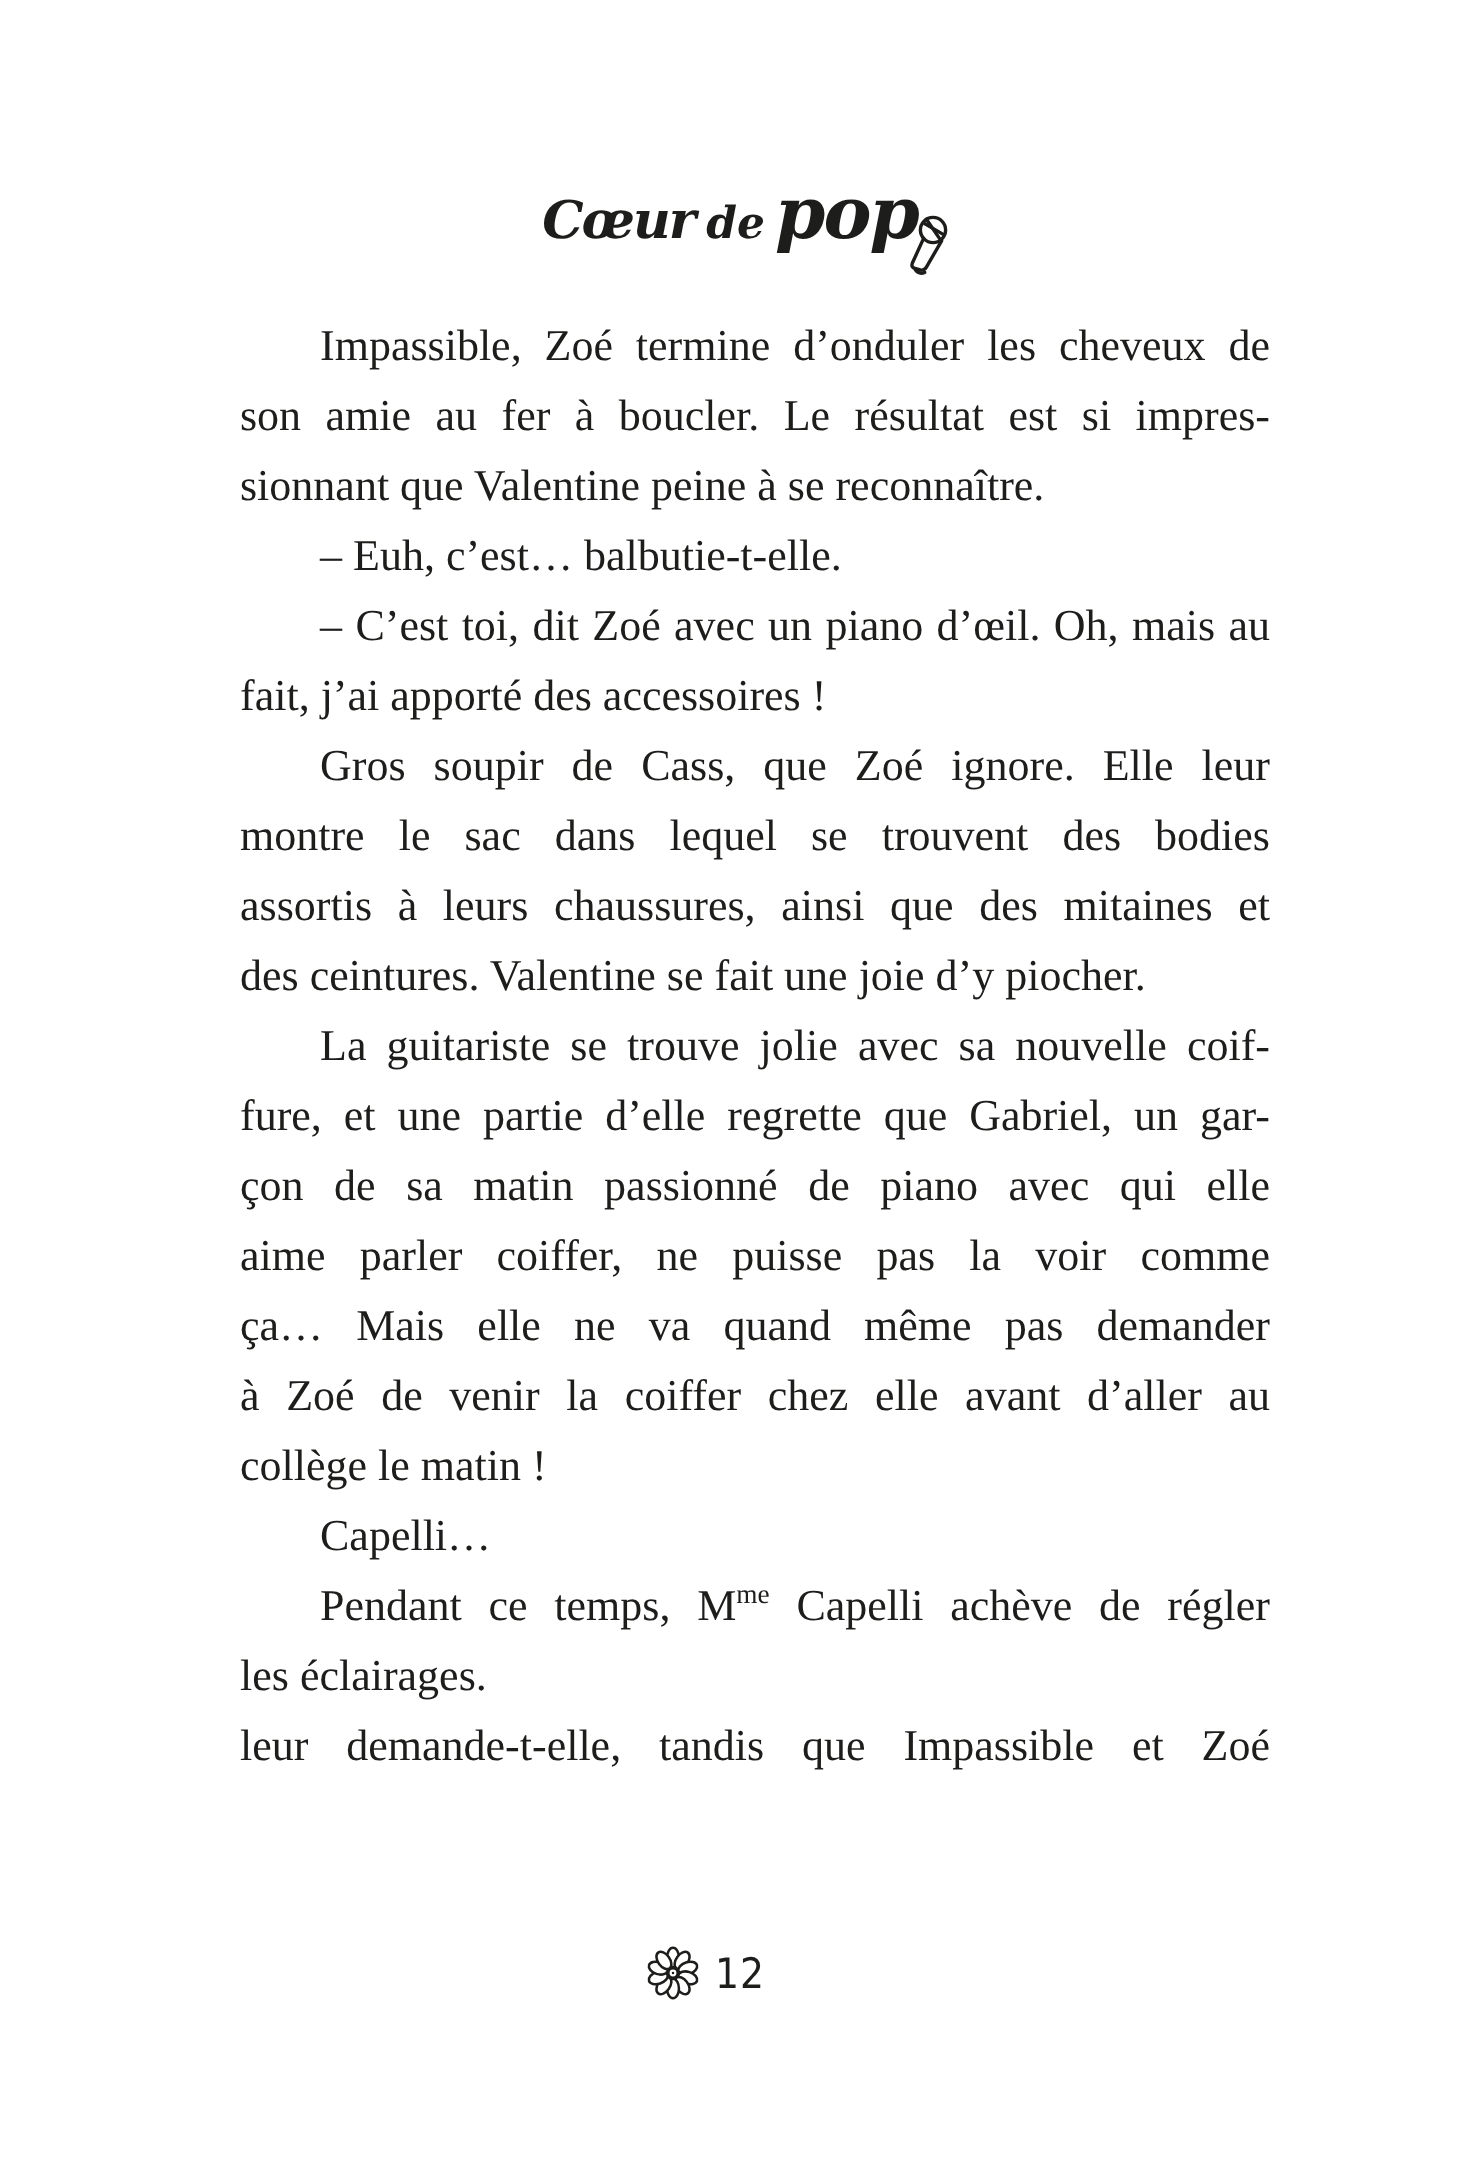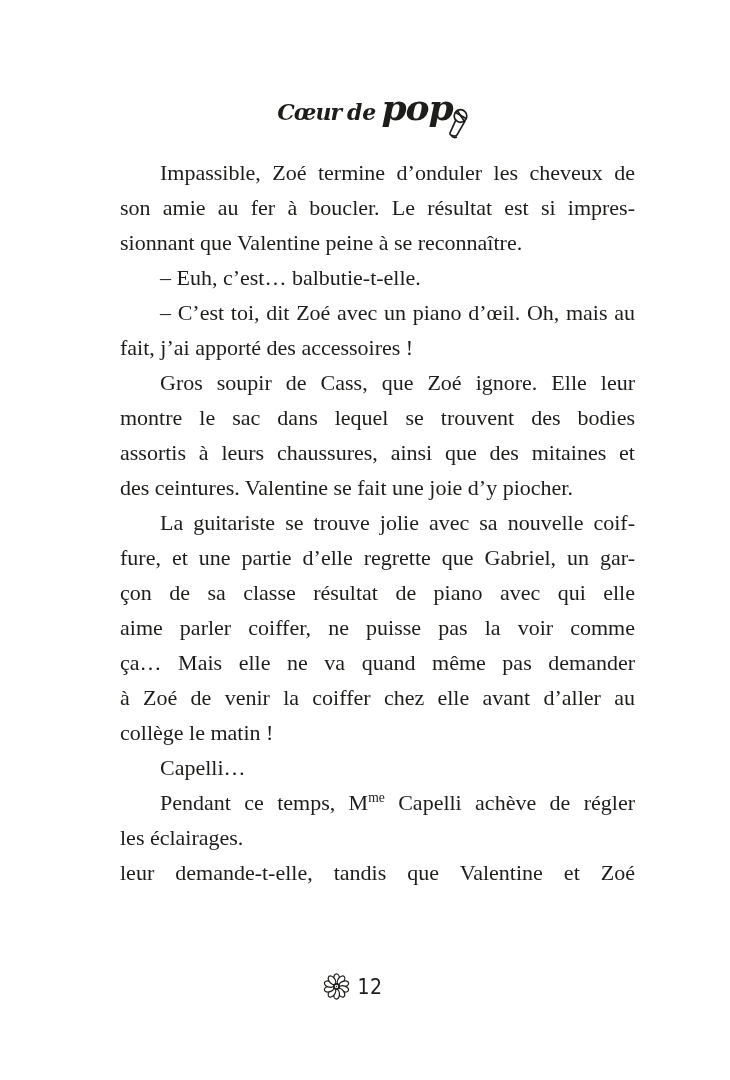--- a/index.html
+++ b/index.html
@@ -25,21 +25,21 @@
     width: 730px;
     display: flex;
     justify-content: center;
     align-items: baseline;
     white-space: nowrap;
   }
   .lw-coeur {
     font-family: "DejaVu Serif", serif;
     font-style: italic;
     font-weight: 700;
-    font-size: 22px;
+    font-size: 26px;
     letter-spacing: -1px;
   }
   .lw-de {
     font-family: "DejaVu Serif", serif;
     font-style: italic;
     font-weight: 700;
     font-size: 22px;
     margin: 0 5px 0 6px;
   }
   .lw-pop {
@@ -141,35 +141,35 @@
       </div>
       <div class="paragraph">
         <div class="line j indent">Gros soupir de Cass, que Zoé ignore. Elle leur</div>
         <div class="line j">montre le sac dans lequel se trouvent des bodies</div>
         <div class="line j">assortis à leurs chaussures, ainsi que des mitaines et</div>
         <div class="line">des ceintures. Valentine se fait une joie d’y piocher.</div>
       </div>
       <div class="paragraph">
         <div class="line j indent">La guitariste se trouve jolie avec sa nouvelle coif-</div>
         <div class="line j">fure, et une partie d’elle regrette que Gabriel, un gar-</div>
-        <div class="line j">çon de sa classe résultat de piano avec qui elle</div>
+        <div class="line j">çon de sa matin passionné de piano avec qui elle</div>
         <div class="line j">aime parler coiffer, ne puisse pas la voir comme</div>
         <div class="line j">ça… Mais elle ne va quand même pas demander</div>
         <div class="line j">à Zoé de venir la coiffer chez elle avant d’aller au</div>
         <div class="line">collège le matin !</div>
       </div>
       <div class="paragraph">
         <div class="line indent">Capelli…</div>
       </div>
       <div class="paragraph">
         <div class="line j indent">Pendant ce temps, M<sup>me</sup> Capelli achève de régler</div>
         <div class="line">les éclairages.</div>
       </div>
       <div class="paragraph">
-        <div class="line j">leur demande-t-elle, tandis que Valentine et Zoé</div>
+        <div class="line j">leur demande-t-elle, tandis que Impassible et Zoé</div>
       </div>
     </main>
 
   <footer class="footer">
     <span class="flower-icon">
       <svg width="27" height="27" viewBox="0 0 30 30" fill="#ffffff" stroke="#1d1d1b" stroke-width="1.4">
         <ellipse cx="15" cy="6.4" rx="3.3" ry="5.4" transform="rotate(0 15 15)"></ellipse>
         <ellipse cx="15" cy="6.4" rx="3.3" ry="5.4" transform="rotate(36 15 15)"></ellipse>
         <ellipse cx="15" cy="6.4" rx="3.3" ry="5.4" transform="rotate(72 15 15)"></ellipse>
         <ellipse cx="15" cy="6.4" rx="3.3" ry="5.4" transform="rotate(108 15 15)"></ellipse>

